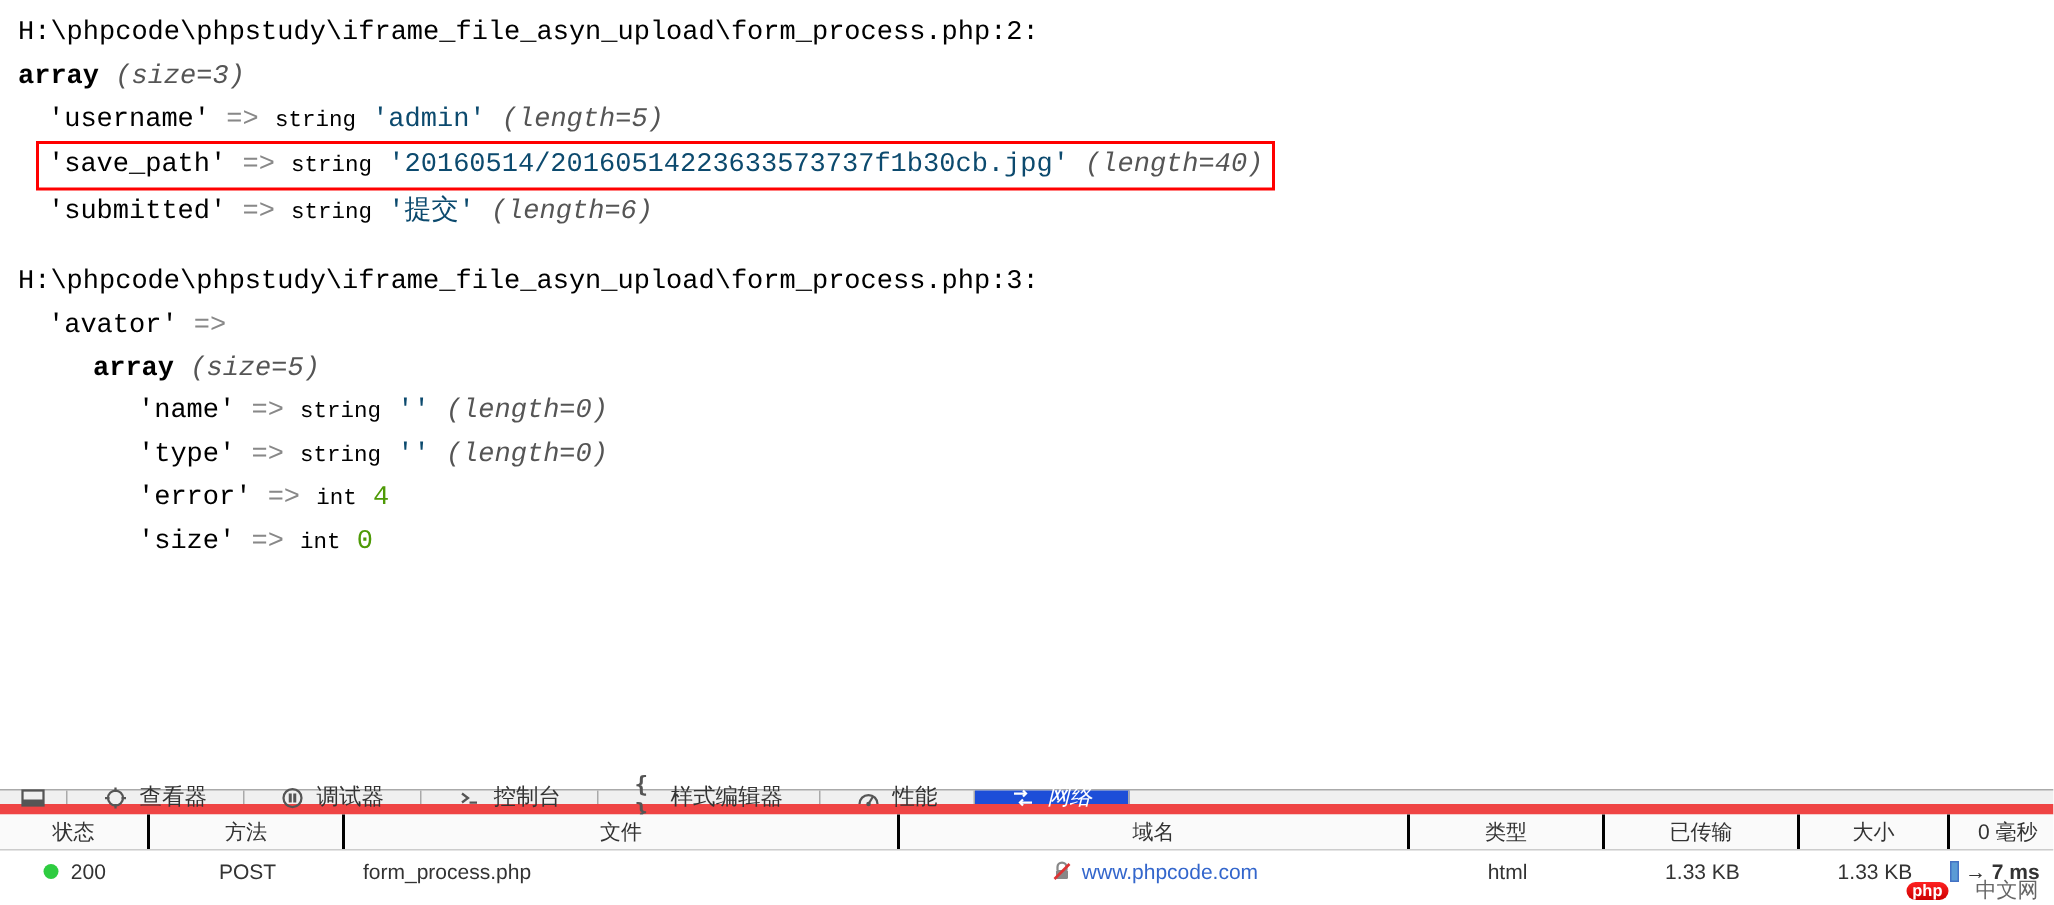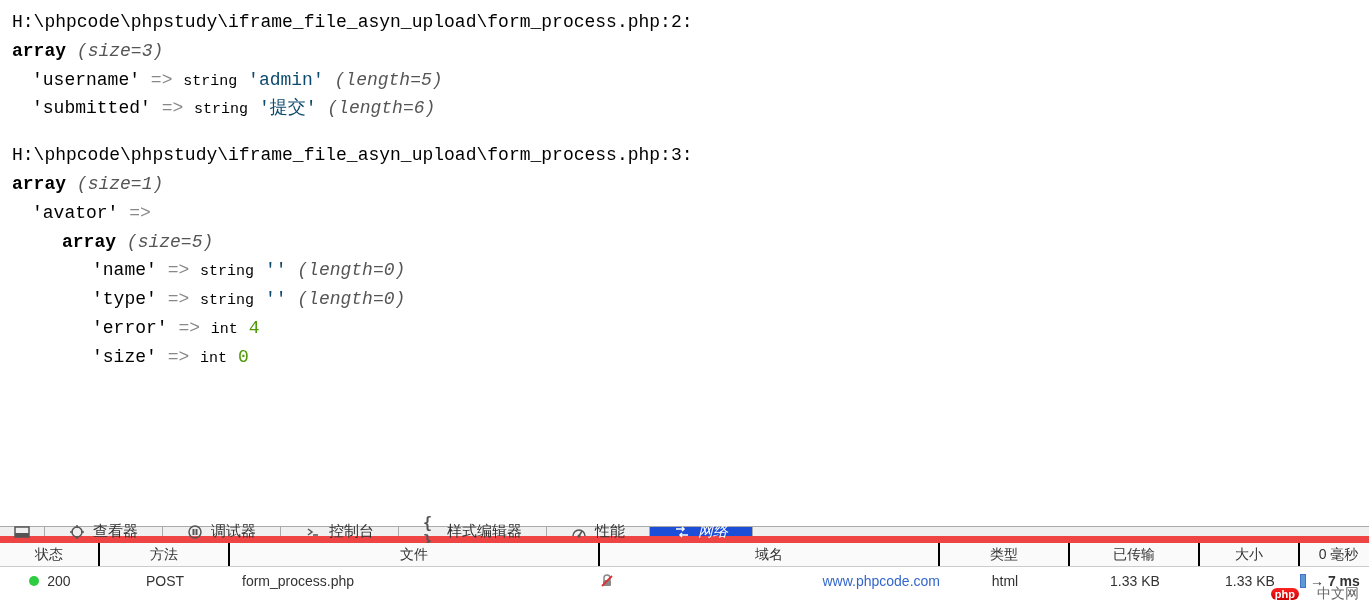--- a/index.html
+++ b/index.html
@@ -18,21 +18,21 @@
   .toolbar { display: flex; border-top: 1px solid #aaa; border-bottom: 7px solid #ef4444; background: #f0f0f0; position: absolute; bottom: 60px; left: 0; right: 0; height: 17px; }
   .toolbar .tb { display: flex; align-items: center; justify-content: center; padding: 0 24px; border-right: 1px solid #aaa; gap: 8px; cursor: pointer; font-size: 15px; color: #333; }
   .toolbar .tb.small { padding: 0 14px; }
   .toolbar .tb.active { background: #1d4ed8; color: #fff; font-style: italic; }
   .toolbar .tb .ico { display: inline-flex; width: 16px; height: 16px; align-items: center; justify-content: center; }
   .table-header { display: grid; grid-template-columns: 100px 130px 370px 340px 130px 130px 100px 79px; position: absolute; bottom: 36px; left: 0; right: 0; height: 24px; border-bottom: 1px solid #ccc; background: #fafafa; }
   .table-header div { font-size: 14px; color: #333; text-align: center; padding-top: 3px; border-right: 2px solid #000000; }
   .table-row { display: grid; grid-template-columns: 100px 130px 370px 340px 130px 130px 100px 79px; position: absolute; bottom: 10px; left: 0; right: 0; height: 24px; align-items: center; }
   .table-row div { font-size: 14px; color: #333; text-align: center; }
   .table-row .file { text-align: left; padding-left: 12px; }
-  .table-row .domain { display: flex; align-items: center; justify-content: space-between; gap: 6px; color: #3366cc; }
+  .table-row .domain { display: flex; align-items: center; justify-content: center; gap: 6px; color: #3366cc; }
   .status-dot { display: inline-block; width: 10px; height: 10px; background: #2ecc40; border-radius: 50%; }
   .timing { display: flex; align-items: center; gap: 4px; }
   .timing-bar { display: inline-block; width: 6px; height: 14px; background: #5b9bd5; border: 1px solid #4472c4; }
   .watermark { position: absolute; right: 10px; bottom: 0; font-size: 14px; color: #666; display: flex; align-items: center; gap: 18px; }
   .watermark .logo { background: linear-gradient(#f22, #c00); color: #fff; border-radius: 6px; padding: 0 4px; font-size: 11px; font-weight: bold; }
   svg { display: block; }
 </style>
 </head>
 <body>
 
@@ -43,34 +43,39 @@
     <span class="italic">(size=3)</span>
   </div>
   <div style="padding-left:20px;">
     <span class="key">'username'</span>
     <span class="arrow">=&gt;</span>
     <span class="kw">string</span>
     <span class="str">'admin'</span>
     <span class="italic">(length=5)</span>
   </div>
   <div style="padding-left:20px;">
+    <span class="highlight-box">
+      <span class="key">'save_path'</span>
+      <span class="arrow">=&gt;</span>
+      <span class="kw">string</span>
+      <span class="str">'20160514/20160514223633573737f1b30cb.jpg'</span>
+      <span class="italic">(length=40)</span>
+    </span>
+  </div>
+  <div style="padding-left:20px;">
     <span class="key">'submitted'</span>
     <span class="arrow">=&gt;</span>
     <span class="kw">string</span>
     <span class="str">'提交'</span>
     <span class="italic">(length=6)</span>
   </div>
 
   <div style="height:18px;"></div>
 
   <div>H:\phpcode\phpstudy\iframe_file_asyn_upload\form_process.php:3:</div>
-  <div>
-    <span class="bold">array</span>
-    <span class="italic">(size=1)</span>
-  </div>
   <div style="padding-left:20px;">
     <span class="key">'avator'</span>
     <span class="arrow">=&gt;</span>
   </div>
   <div style="padding-left:50px;">
     <span class="bold">array</span>
     <span class="italic">(size=5)</span>
   </div>
   <div style="padding-left:80px;">
     <span class="key">'name'</span>

